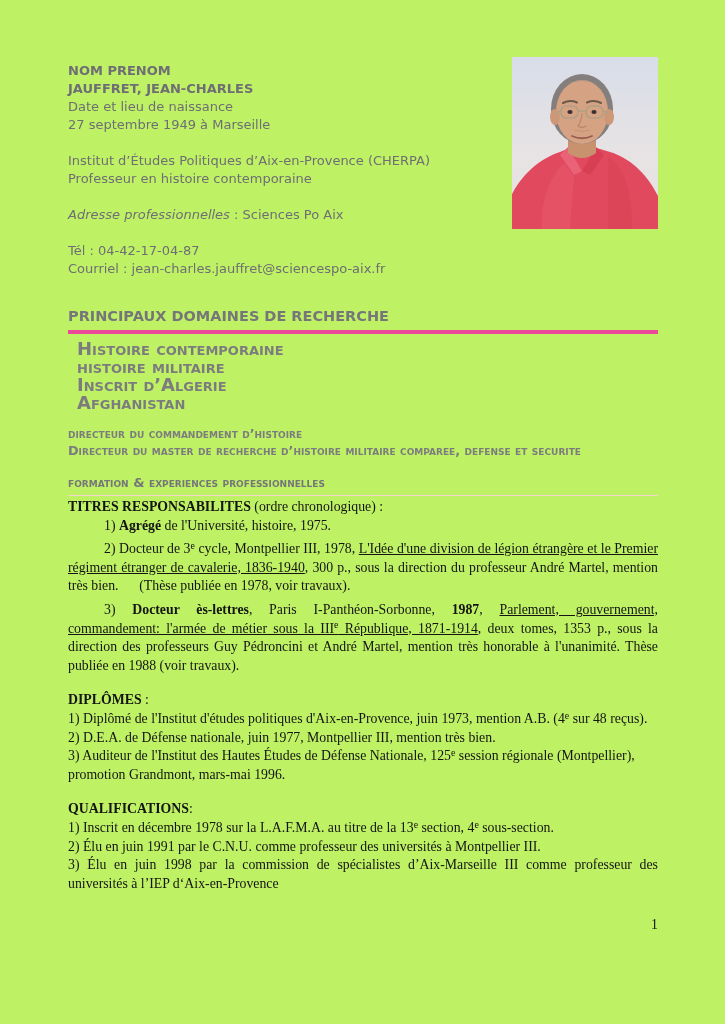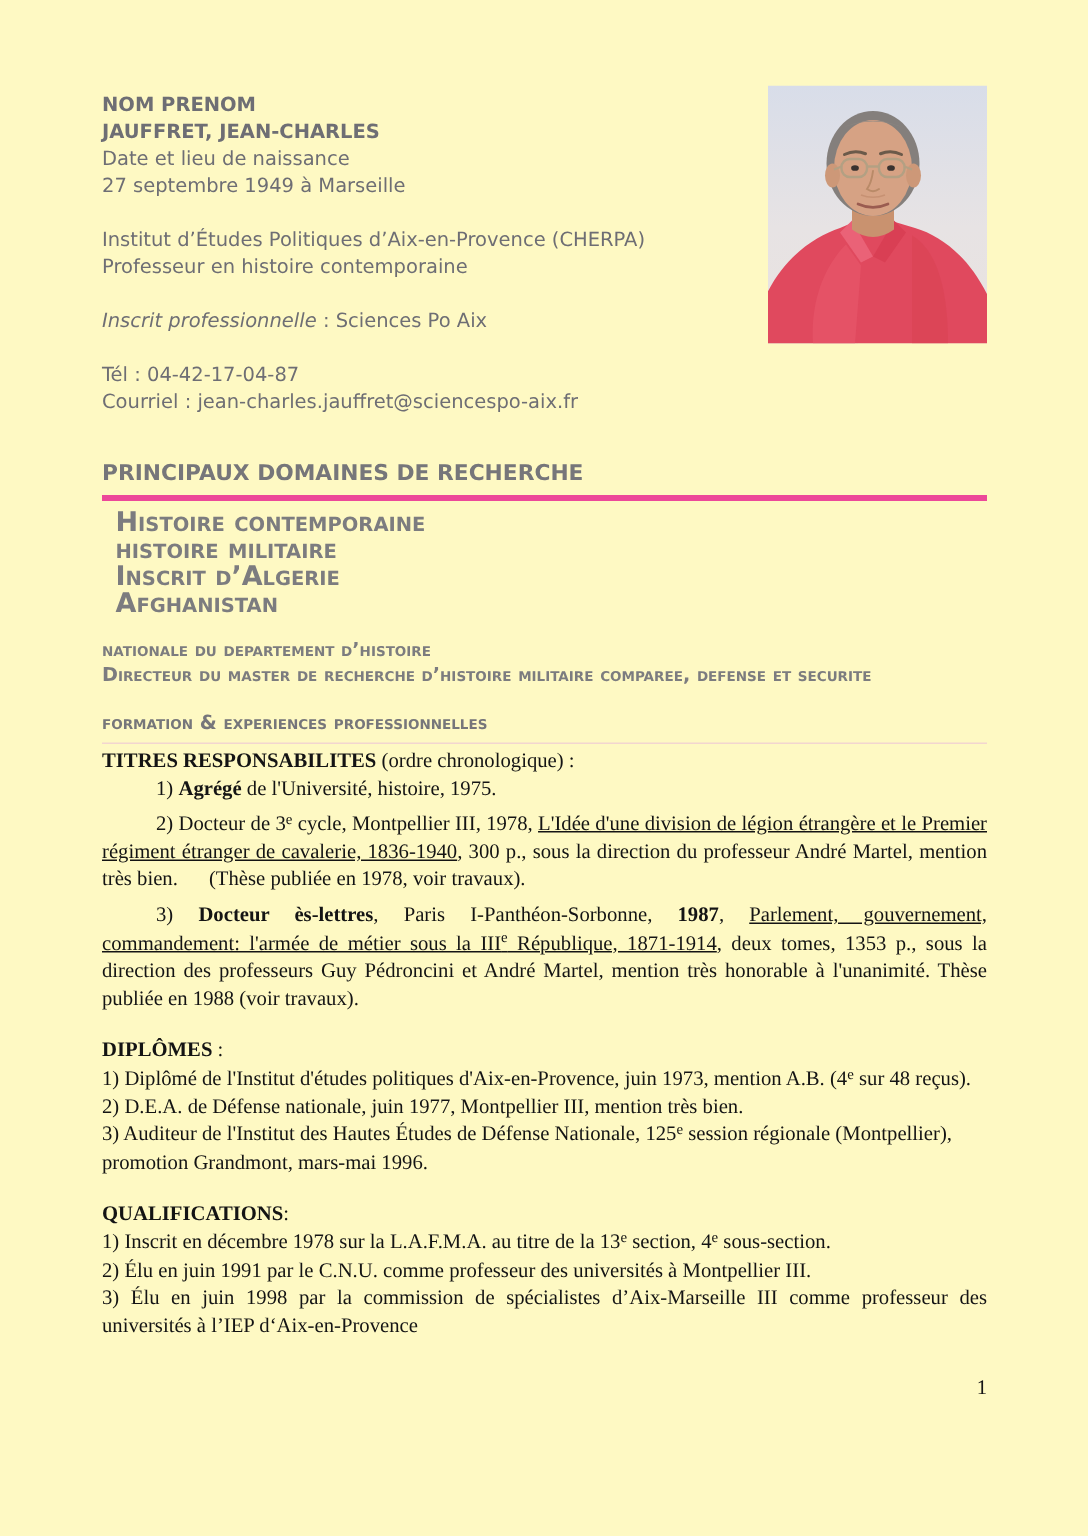--- a/index.html
+++ b/index.html
@@ -1,19 +1,19 @@
 <!DOCTYPE html>
 <html><head>
 <meta charset="utf-8">
 <title>Document</title>
 <style>
   html,body{margin:0;padding:0;background:#fff;}
   .page{
     width:725px;height:1024px;box-sizing:border-box;
-    padding:62px 67px 0 68px;background:#fef9c3;overflow:hidden;
+    padding:62px 67px 0 68px;background:#bef264;overflow:hidden;
     position:relative;
   }
   
   .header-row{display:flex;justify-content:space-between;align-items:flex-start;margin-bottom:30px;}
   .header-text{
     font-family:"DejaVu Sans","Liberation Sans",sans-serif;
     font-size:13px;line-height:18px;color:#6e6e74;
   }
   .hl{white-space:nowrap;}
   .hl.bold{font-weight:bold;}
@@ -71,21 +71,21 @@
   <div class="header-row">
     <div class="header-text">
       <div class="hl bold">NOM PRENOM</div>
       <div class="hl bold">JAUFFRET, JEAN-CHARLES</div>
       <div class="hl">Date et lieu de naissance</div>
       <div class="hl">27 septembre 1949 à Marseille</div>
       <div class="hl blank"></div>
       <div class="hl">Institut d’Études Politiques d’Aix-en-Provence (CHERPA)</div>
       <div class="hl">Professeur en histoire contemporaine</div>
       <div class="hl blank"></div>
-      <div class="hl"><span class="italic">Inscrit professionnelle</span><span> : Sciences Po Aix</span></div>
+      <div class="hl"><span class="italic">Adresse professionnelles</span><span> : Sciences Po Aix</span></div>
       <div class="hl blank"></div>
       <div class="hl">Tél : 04-42-17-04-87</div>
       <div class="hl">Courriel : jean-charles.jauffret@sciencespo-aix.fr</div>
     </div>
 
     <div class="photo">
       <svg width="146" height="172" viewBox="0 0 146 172" xmlns="http://www.w3.org/2000/svg">
         <defs>
           <linearGradient id="sky" x1="0" y1="0" x2="0" y2="1">
             <stop offset="0" stop-color="#d8dde9"></stop>
@@ -137,21 +137,21 @@
     <div class="research-items">
       <div class="caps-item">Histoire contemporaine</div>
       <div class="caps-item">histoire militaire</div>
       <div class="caps-item">Inscrit d’Algerie</div>
       <div class="caps-item">Afghanistan</div>
     </div>
   </div>
 
   <div class="resp-section">
     <div class="resp-items">
-      <div class="caps-item">nationale du departement d’histoire</div>
+      <div class="caps-item">directeur du commandement d’histoire</div>
       <div class="caps-item">Directeur du master de recherche d’histoire militaire comparee, defense et securite</div>
     </div>
   </div>
 
   <div class="formation-heading">formation &amp; experiences professionnelles</div>
 
   <div class="serif body-block">
     <p class="bp"><b class="serif-head">TITRES RESPONSABILITES</b><span> (ordre chronologique) :</span></p>
     <p class="bp indent"><span>1) </span><b>Agrégé</b><span> de l'Université, histoire, 1975.</span></p>
     <p class="bp just indent gap"><span>2) Docteur de 3</span><span class="sup">e</span><span> cycle, Montpellier III, 1978, </span><u>L'Idée d'une division de légion étrangère et le Premier régiment étranger de cavalerie, 1836-1940</u><span>, 300 p., sous la direction du professeur André Martel, mention très bien.&nbsp;&nbsp;&nbsp;&nbsp;&nbsp; (Thèse publiée en 1978, voir travaux).</span></p>

